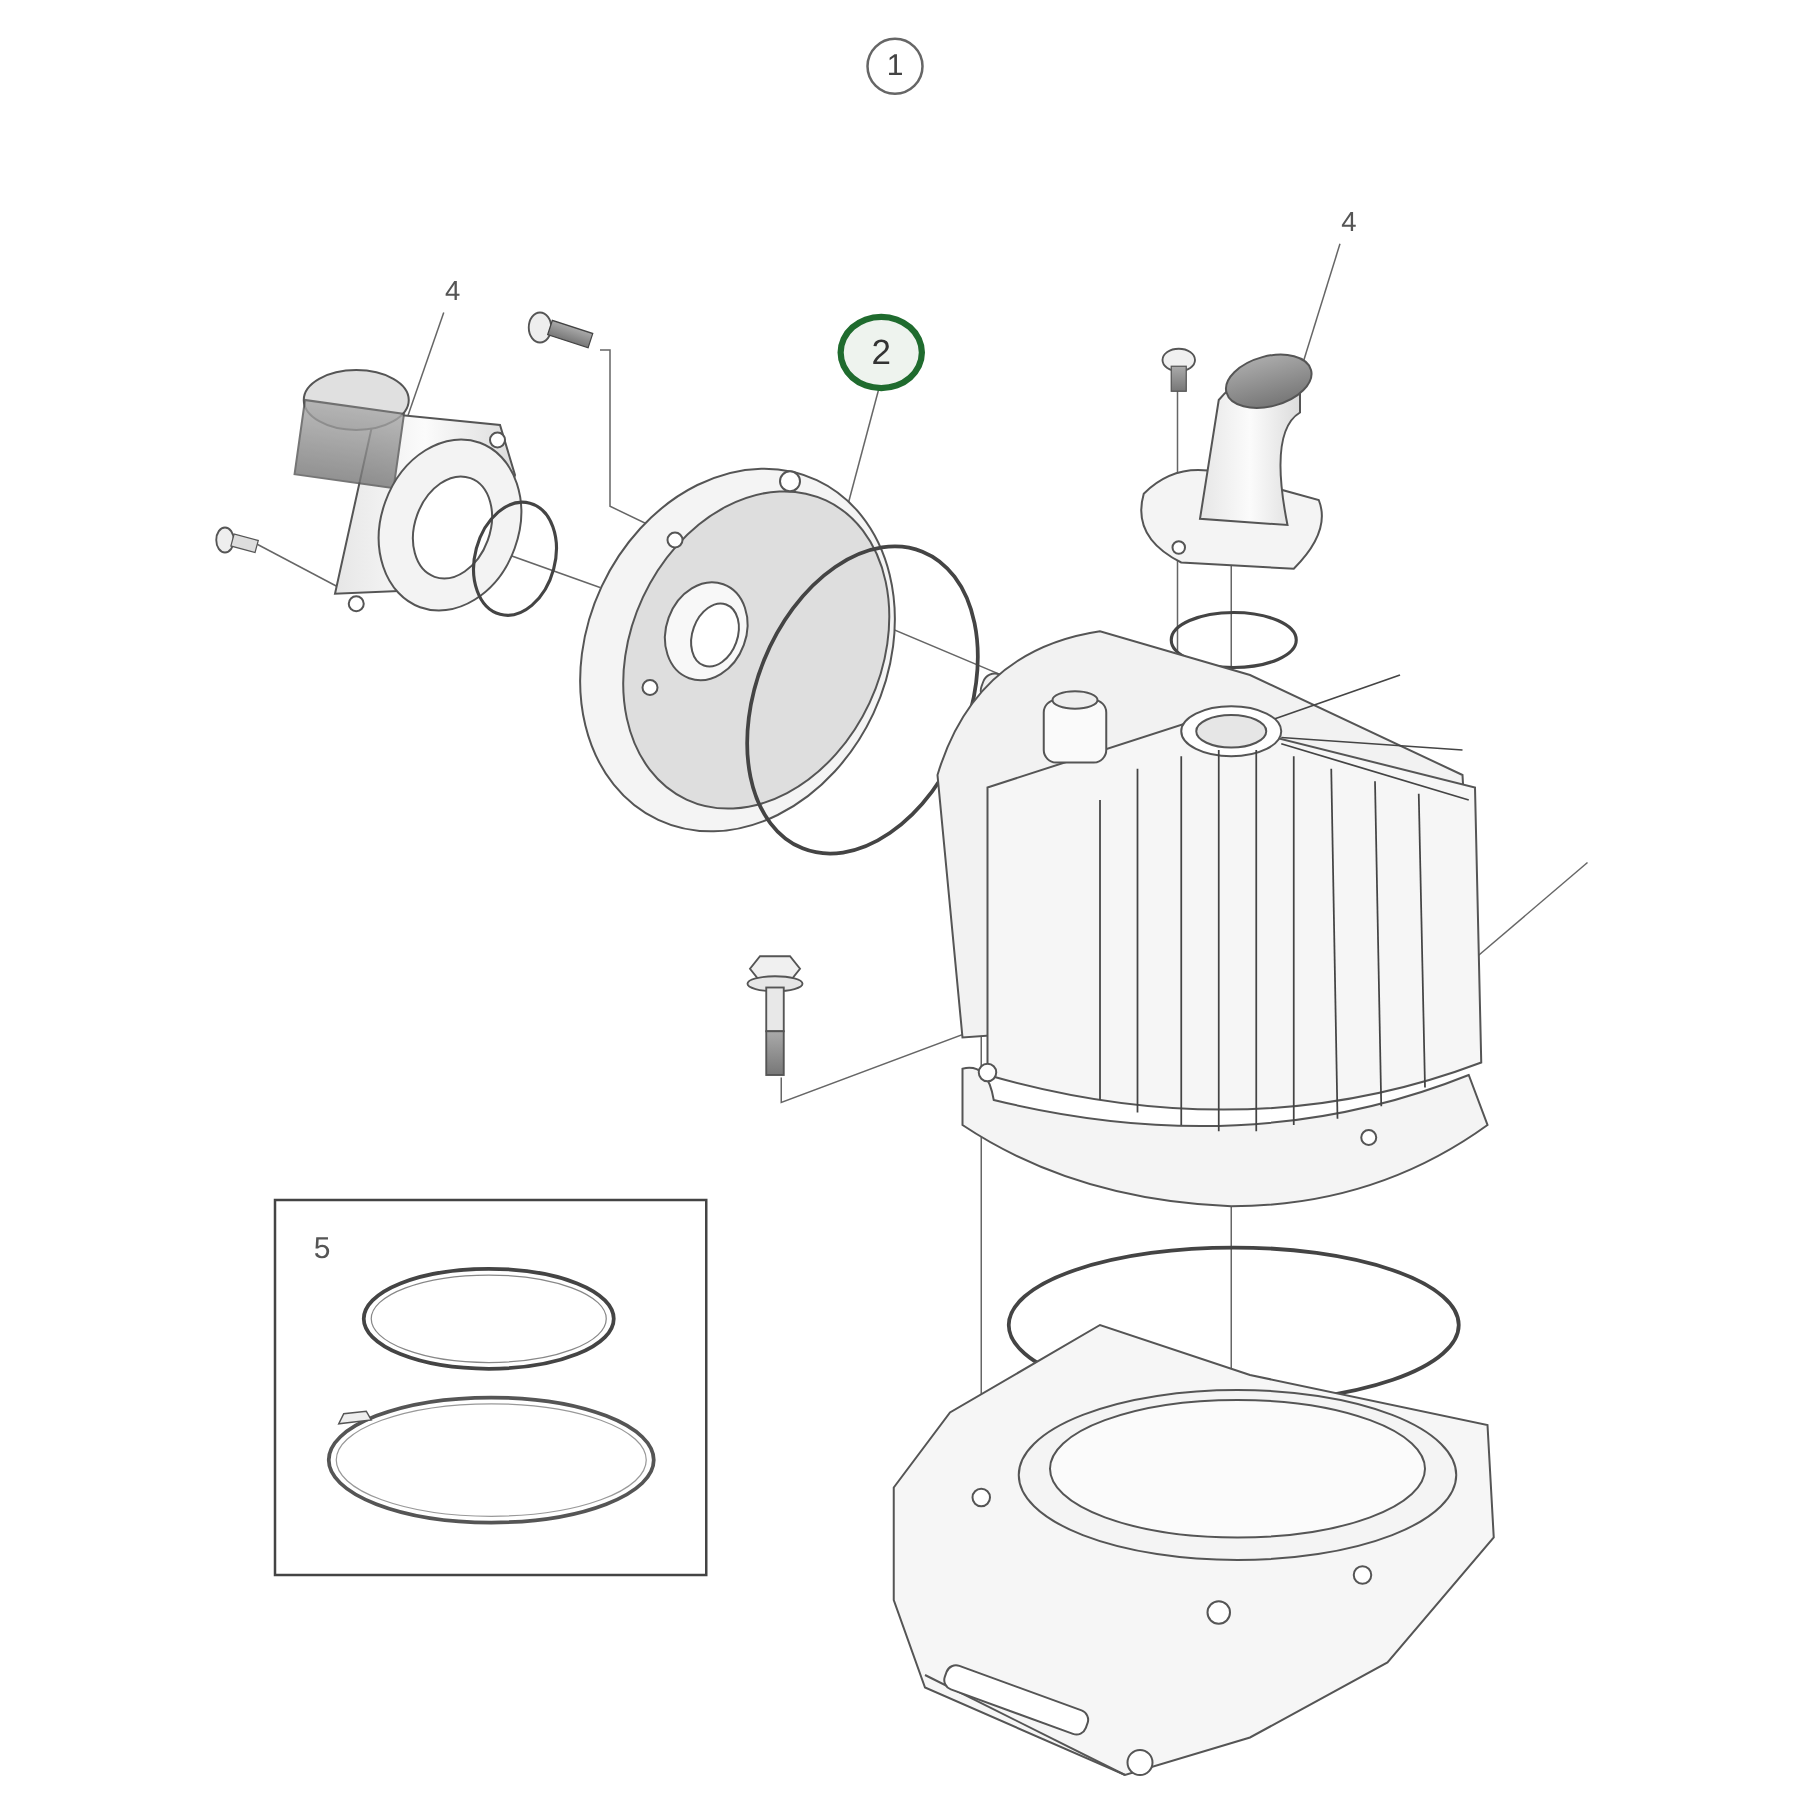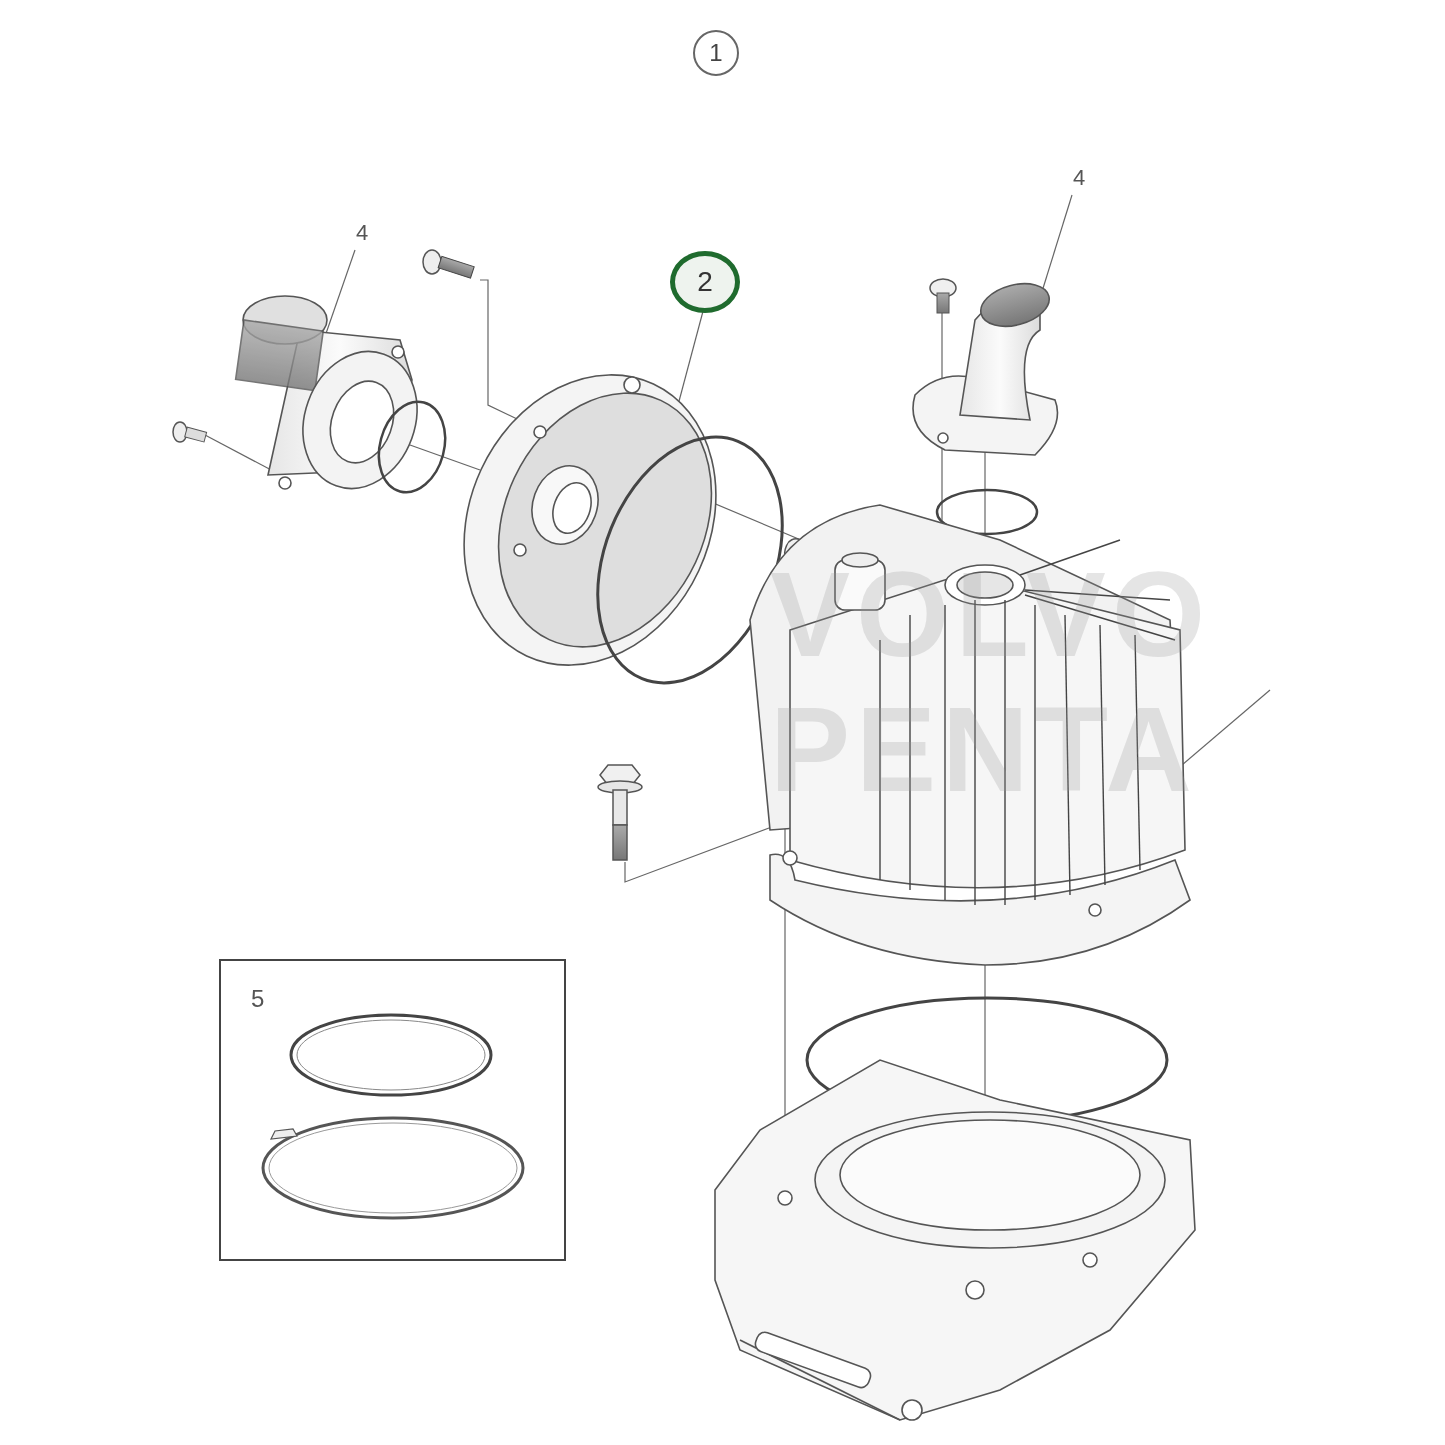--- a/index.html
+++ b/index.html
@@ -158,22 +158,20 @@
       <rect x="760" y="1330" width="120" height="20" rx="8" fill="#fff" transform="rotate(20 760 1330)"></rect>
       <circle cx="785" cy="1198" r="7" fill="#fff"></circle>
       <circle cx="912" cy="1410" r="10" fill="#fff"></circle>
       <circle cx="975" cy="1290" r="9" fill="#fff"></circle>
       <circle cx="1090" cy="1260" r="7" fill="#fff"></circle>
     </g>
 
   </svg>
 
   
-  <div class="watermark" style="left:770px; top:545px;">VOLVO</div>
-  <div class="watermark" style="left:770px; top:680px;">PENTA</div>
 
   
   <div class="callout-circle callout-1">
     <span>1</span>
   </div>
   <div class="callout-circle callout-2">
     <span>2</span>
   </div>
   <div class="label" style="left:356px; top:220px;">4</div>
   <div class="label" style="left:1073px; top:165px;">4</div>

